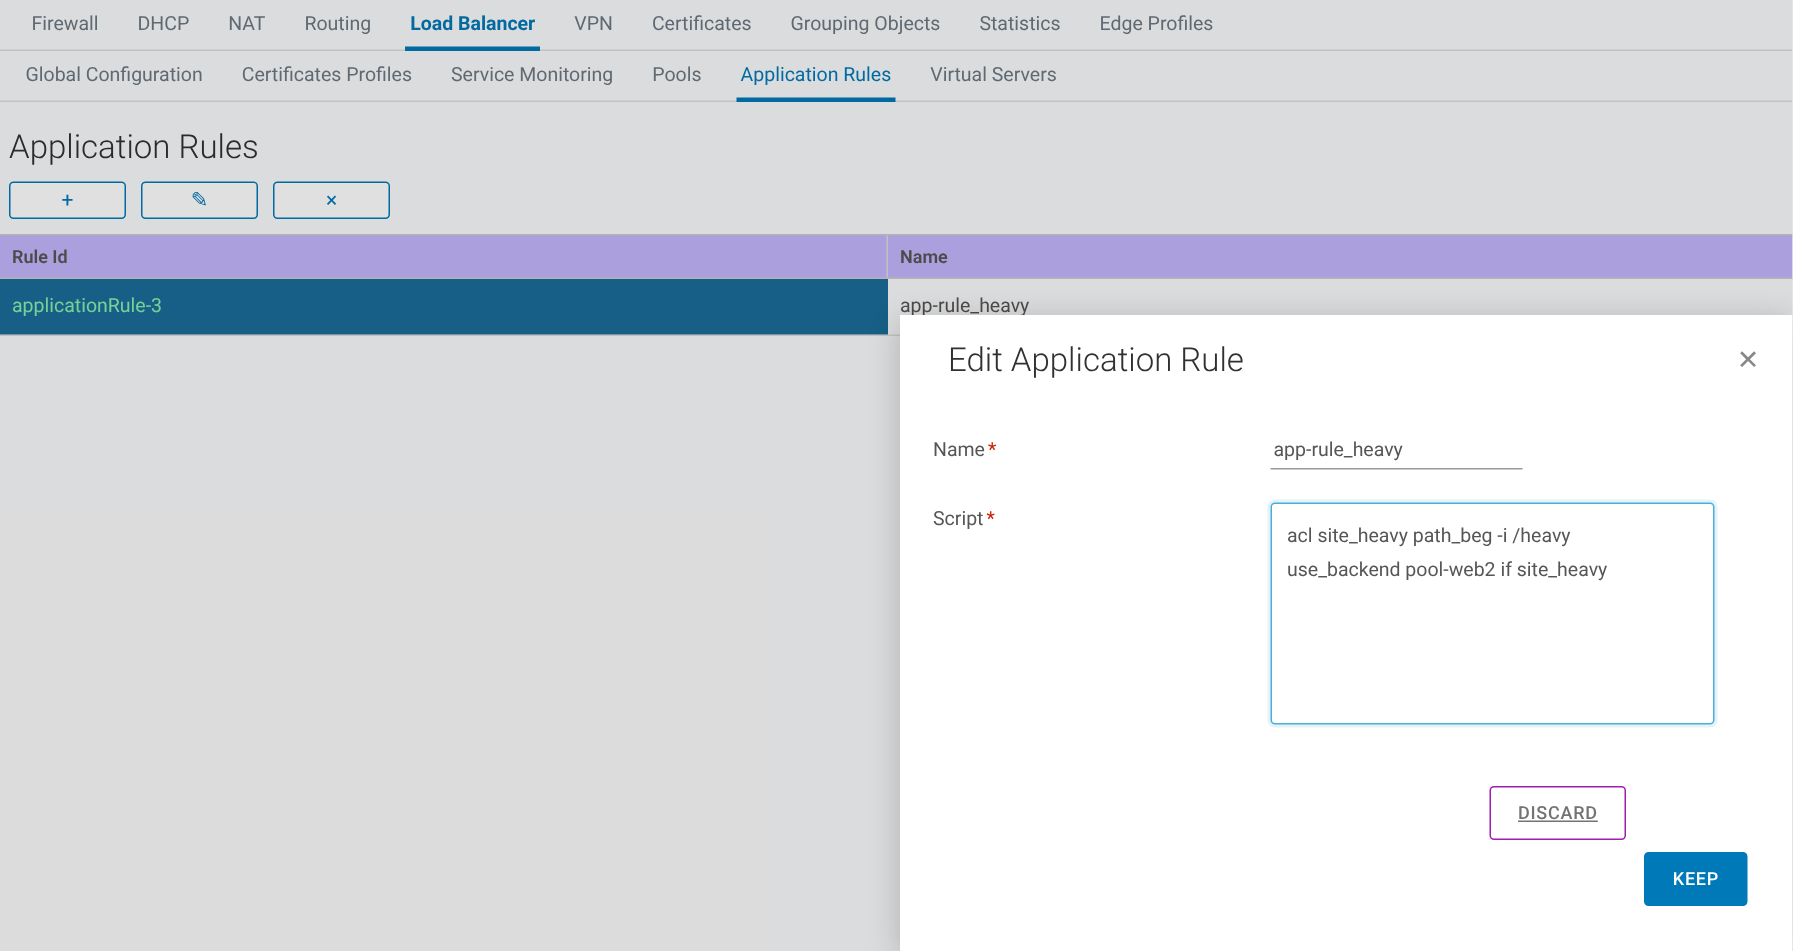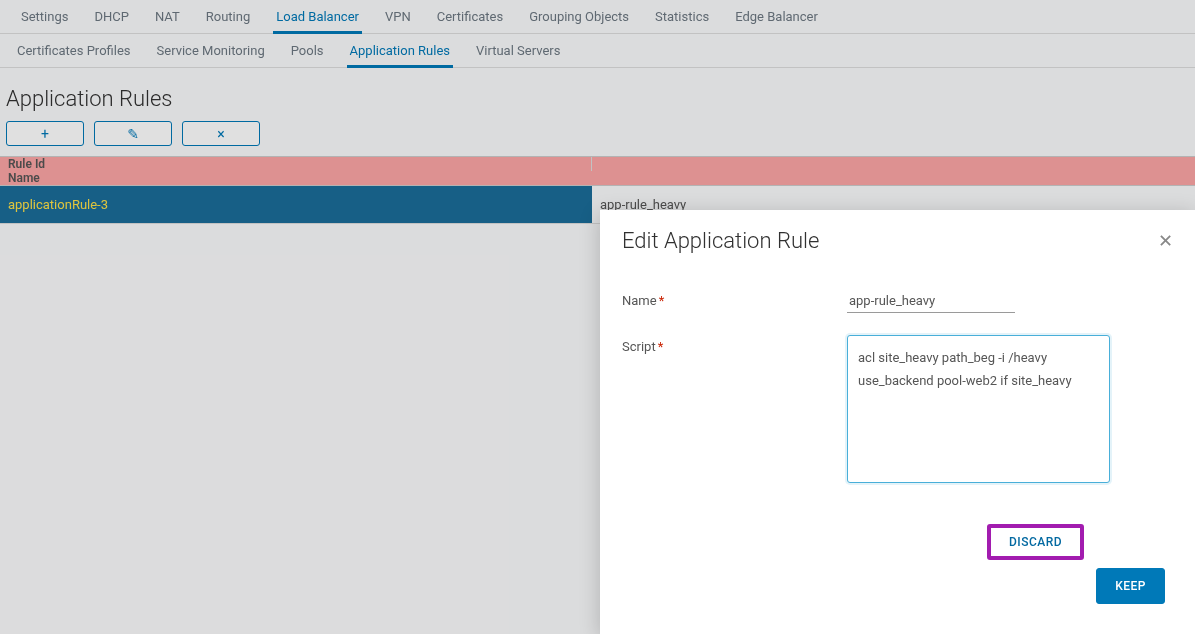--- a/index.html
+++ b/index.html
@@ -41,21 +41,21 @@
       padding: 0 13px;
       height: 100%;
       display: flex;
       align-items: center;
       cursor: pointer;
       position: relative;
     }
     
     .main-tab.active {
       color: #0079b8;
-      font-weight: 400;
+      font-weight: 700;
     }
     
     .main-tab.active::after {
       content: '';
       position: absolute;
       bottom: -1px;
       left: 10px;
       right: 10px;
       height: 3px;
       background: #0079b8;
@@ -120,28 +120,27 @@
       cursor: pointer;
       font-size: 14px;
     }
     
     .table {
       width: 100%;
     }
     
     .table-header {
       display: flex;
-      background: #fca5a5;
+      background: #c4b5fd;
       border-top: 1px solid #ccc;
       border-bottom: 1px solid #ccc;
       height: 30px;
       font-size: 12px;
       color: #565656;
       font-weight: 600;
-      flex-direction: column;
     }
     
     .th-ruleid {
       width: 592px;
       padding: 0 8px;
       display: flex;
       align-items: center;
       border-right: 1px solid #ddd;
     }
     
@@ -154,21 +153,21 @@
     
     .table-row {
       display: flex;
       height: 38px;
       font-size: 13px;
       border-bottom: 1px solid #ddd;
     }
     
     .table-row.selected .td-ruleid {
       background: #1b6d99;
-      color: #fde047;
+      color: #86efac;
     }
     
     .td-ruleid {
       width: 592px;
       padding: 0 8px;
       display: flex;
       align-items: center;
     }
     
     .td-name {
@@ -190,21 +189,21 @@
       z-index: 10;
       box-shadow: 0 4px 20px rgba(0,0,0,0.2);
       display: flex;
       flex-direction: column;
     }
     
     .modal-header {
       display: flex;
       align-items: center;
       justify-content: space-between;
-      padding: 18px 22px 0 22px;
+      padding: 18px 22px 0 32px;
     }
     
     .modal-title {
       font-size: 22px;
       font-weight: 300;
       color: #313131;
     }
     
     .modal-close {
       color: #888;
@@ -243,21 +242,21 @@
       border: none;
       border-bottom: 1px solid #9a9a9a;
       padding: 4px 2px;
       font-size: 13px;
       outline: none;
       color: #565656;
       background: transparent;
     }
     
     .form-textarea {
-      width: 263px;
+      width: 296px;
       height: 148px;
       border: 1px solid #49afd9;
       border-radius: 3px;
       padding: 10px;
       font-size: 13px;
       font-family: inherit;
       outline: none;
       color: #565656;
       line-height: 1.8;
       resize: none;
@@ -276,48 +275,50 @@
       padding: 0 18px;
       border-radius: 3px;
       font-size: 12px;
       font-weight: 500;
       letter-spacing: 0.5px;
       cursor: pointer;
     }
     
     .btn-outline {
       background: #fff;
-      border: 4px solid #a21caf;
-      color: #0369a1;
+      border: 1px solid #a21caf;
+      color: #737373;
+      text-decoration: underline;
     }
     
     .btn-primary {
       background: #0079b8;
       border: 1px solid #0079b8;
       color: #fff;
       margin-top: 44px;
     }
   </style>
 </head>
 <body>
 
 <div class="main-tabs" id="main-tabs-container">
-    <div class="main-tab">Settings</div>
+    <div class="main-tab">Firewall</div>
     <div class="main-tab">DHCP</div>
     <div class="main-tab">NAT</div>
     <div class="main-tab">Routing</div>
     <div class="main-tab active">Load Balancer</div>
     <div class="main-tab">VPN</div>
     <div class="main-tab">Certificates</div>
     <div class="main-tab">Grouping Objects</div>
     <div class="main-tab">Statistics</div>
-    <div class="main-tab">Edge Balancer</div>
+    <div class="main-tab">Edge Profiles</div>
   </div>
 
 <div class="sub-tabs" id="sub-tabs-container">
+    <div class="sub-tab">Global Configuration</div>
     <div class="sub-tab">Certificates Profiles</div>
     <div class="sub-tab">Service Monitoring</div>
     <div class="sub-tab">Pools</div>
     <div class="sub-tab active">Application Rules</div>
     <div class="sub-tab">Virtual Servers</div>
   </div>
 
 <h1 class="page-title">Application Rules</h1>
 
 <div class="toolbar">

